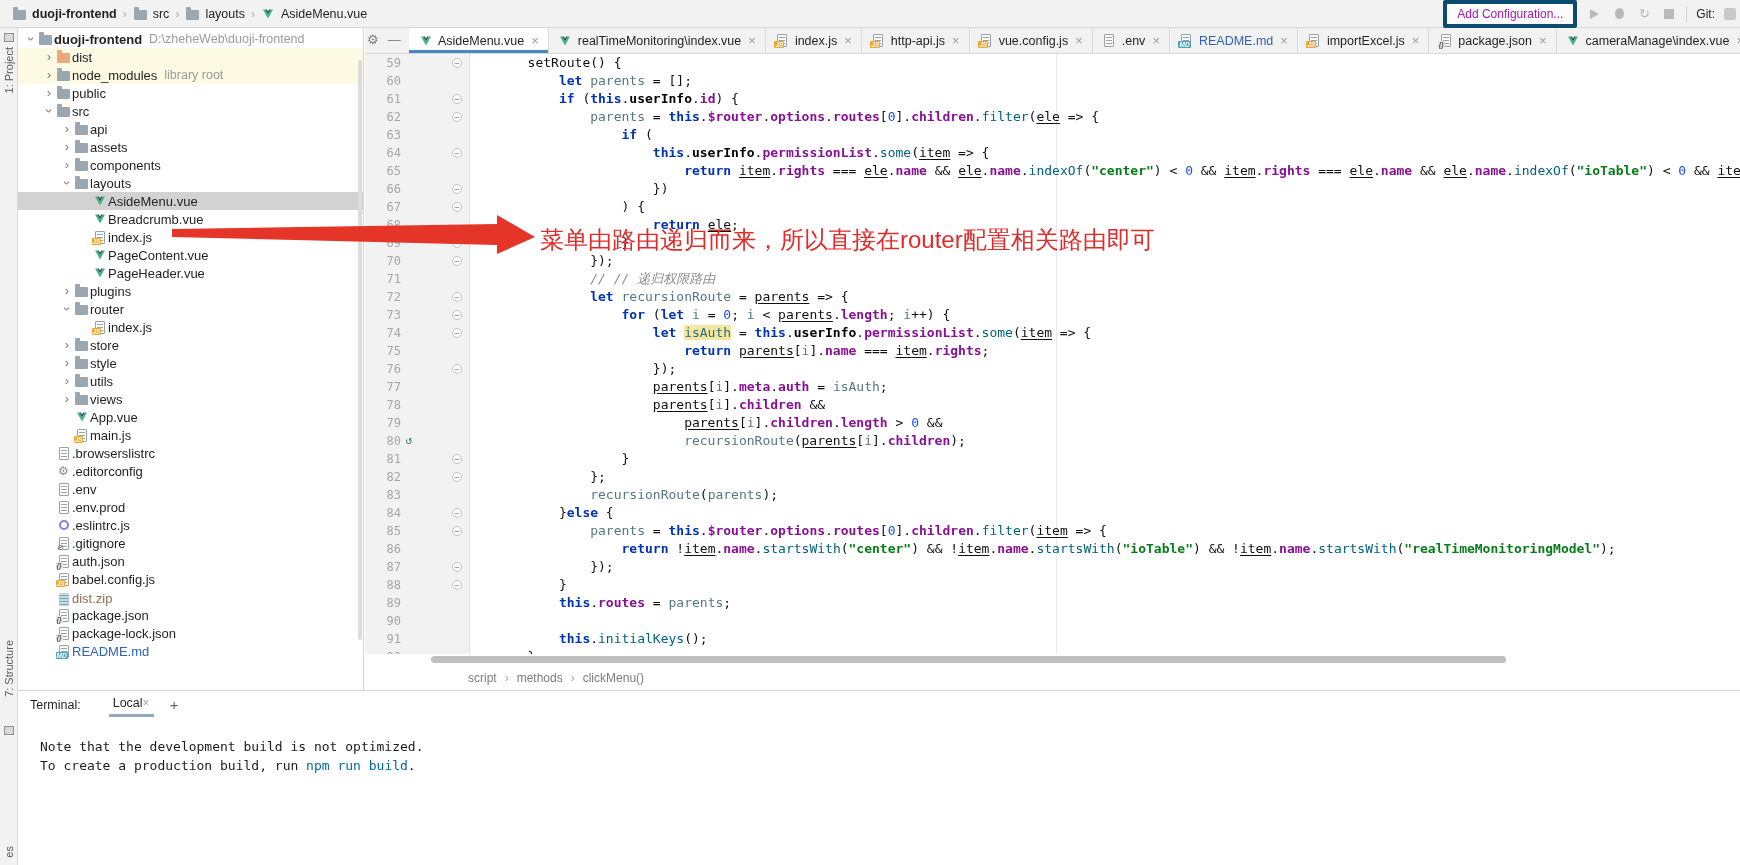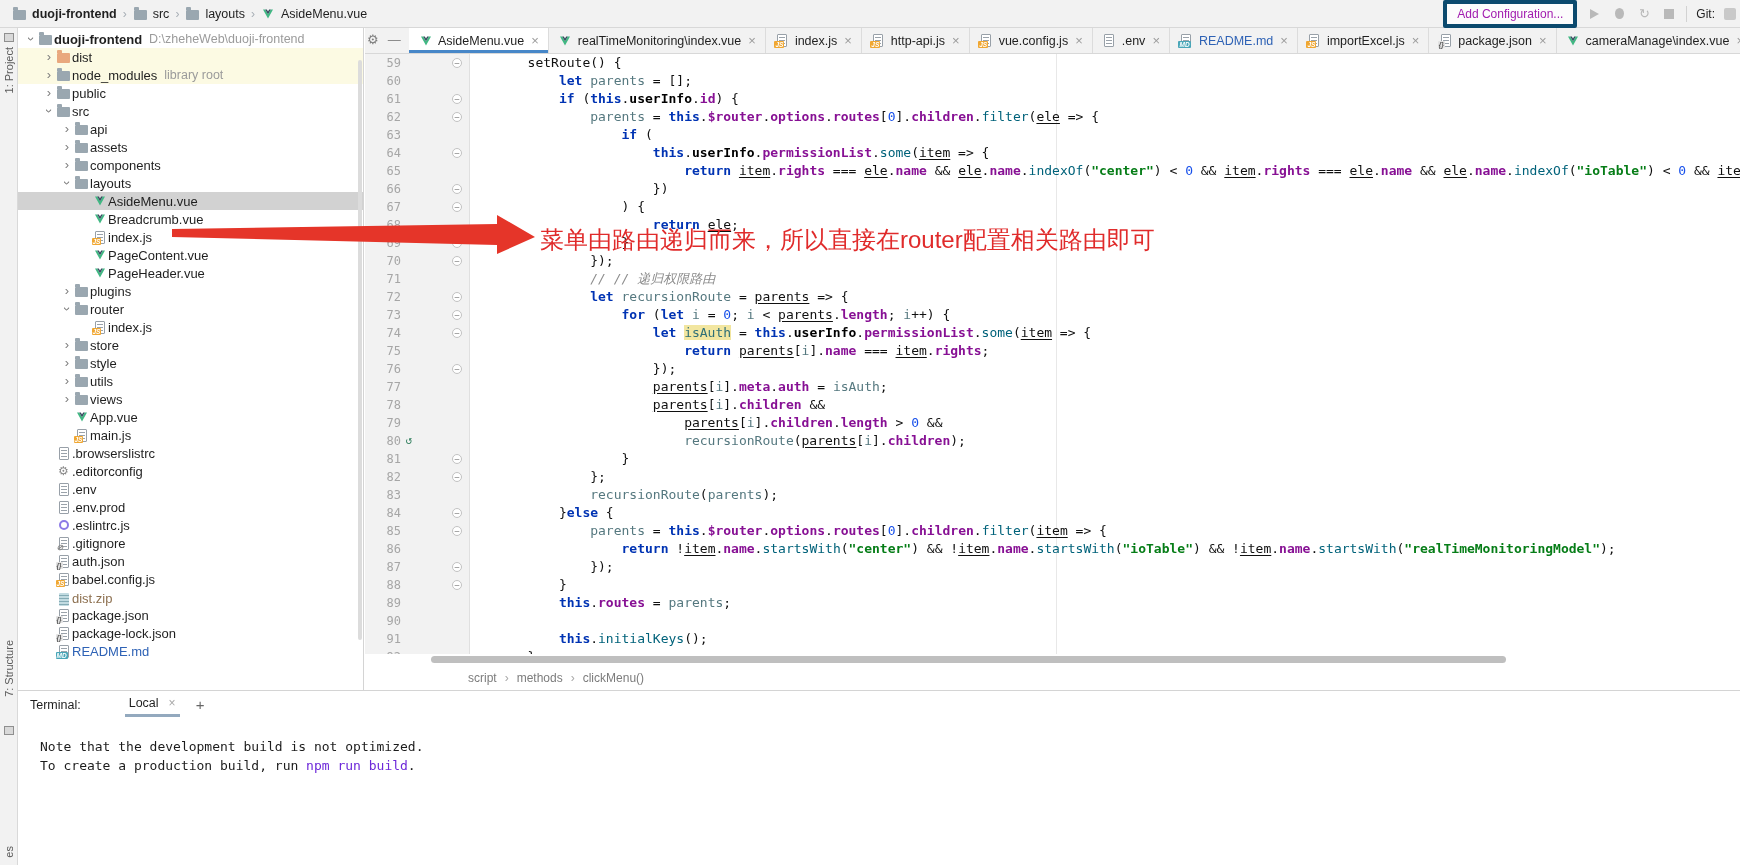--- a/index.html
+++ b/index.html
@@ -87,25 +87,25 @@
 .tk-pl{color:#101010}
 .tk-hl{background:#F2E6A0;color:#2F6F77}
 #hscroll{position:absolute;left:0;top:626px;right:0;height:12px}
 #hscroll .thumb{position:absolute;left:66px;top:2px;width:1075px;height:7px;background:#BFBFBF;border-radius:4px}
 #ebread{position:absolute;left:0;top:638px;right:0;height:24px;display:flex;align-items:center;padding-left:103px;font-size:12px;color:#7C7C7C;gap:8px;background:#FFF}
 #ebread .sep{color:#A9A9A9}
 
 #terminal{position:absolute;left:18px;top:690px;width:1722px;height:175px;background:#FFF;border-top:1px solid #D4D4D4;z-index:3}
 #thead{height:26px;display:flex;align-items:flex-end;padding-left:12px}
 #thead .tlbl{font-size:12.5px;padding-bottom:5px}
-.term-tab{margin-left:44px;display:flex;gap:10px;font-size:12.5px;padding:0 4px 4px 4px;border-bottom:3px solid #93A9BE}
+.term-tab{margin-left:28px;display:flex;gap:0;font-size:12.5px;padding:0 4px 4px 4px;border-bottom:3px solid #93A9BE}
 .term-tab .x{color:#A8A8A8;font-size:12px}
 .term-plus{margin-left:16px;font-size:15px;color:#666;padding-bottom:4px}
 #tout{padding:20px 0 0 22px;font-family:"DejaVu Sans Mono",monospace;font-size:13px;line-height:19px;color:#1C1C1C}
-.tseg-cyan{color:#6d28d9}
+.tseg-cyan{color:#0369a1}
 
 #overlay{position:absolute;left:0;top:0;width:1740px;height:865px;pointer-events:none;z-index:40}
 #annotation{position:absolute;left:540px;top:224px;font-size:24px;color:#E02B2B;pointer-events:none;z-index:41;white-space:nowrap;font-family:"Liberation Sans",sans-serif}
 </style>
 </head>
 <body>
 
 <div id="toolbar">
   <div class="crumbs">
       <div class="crumb">

